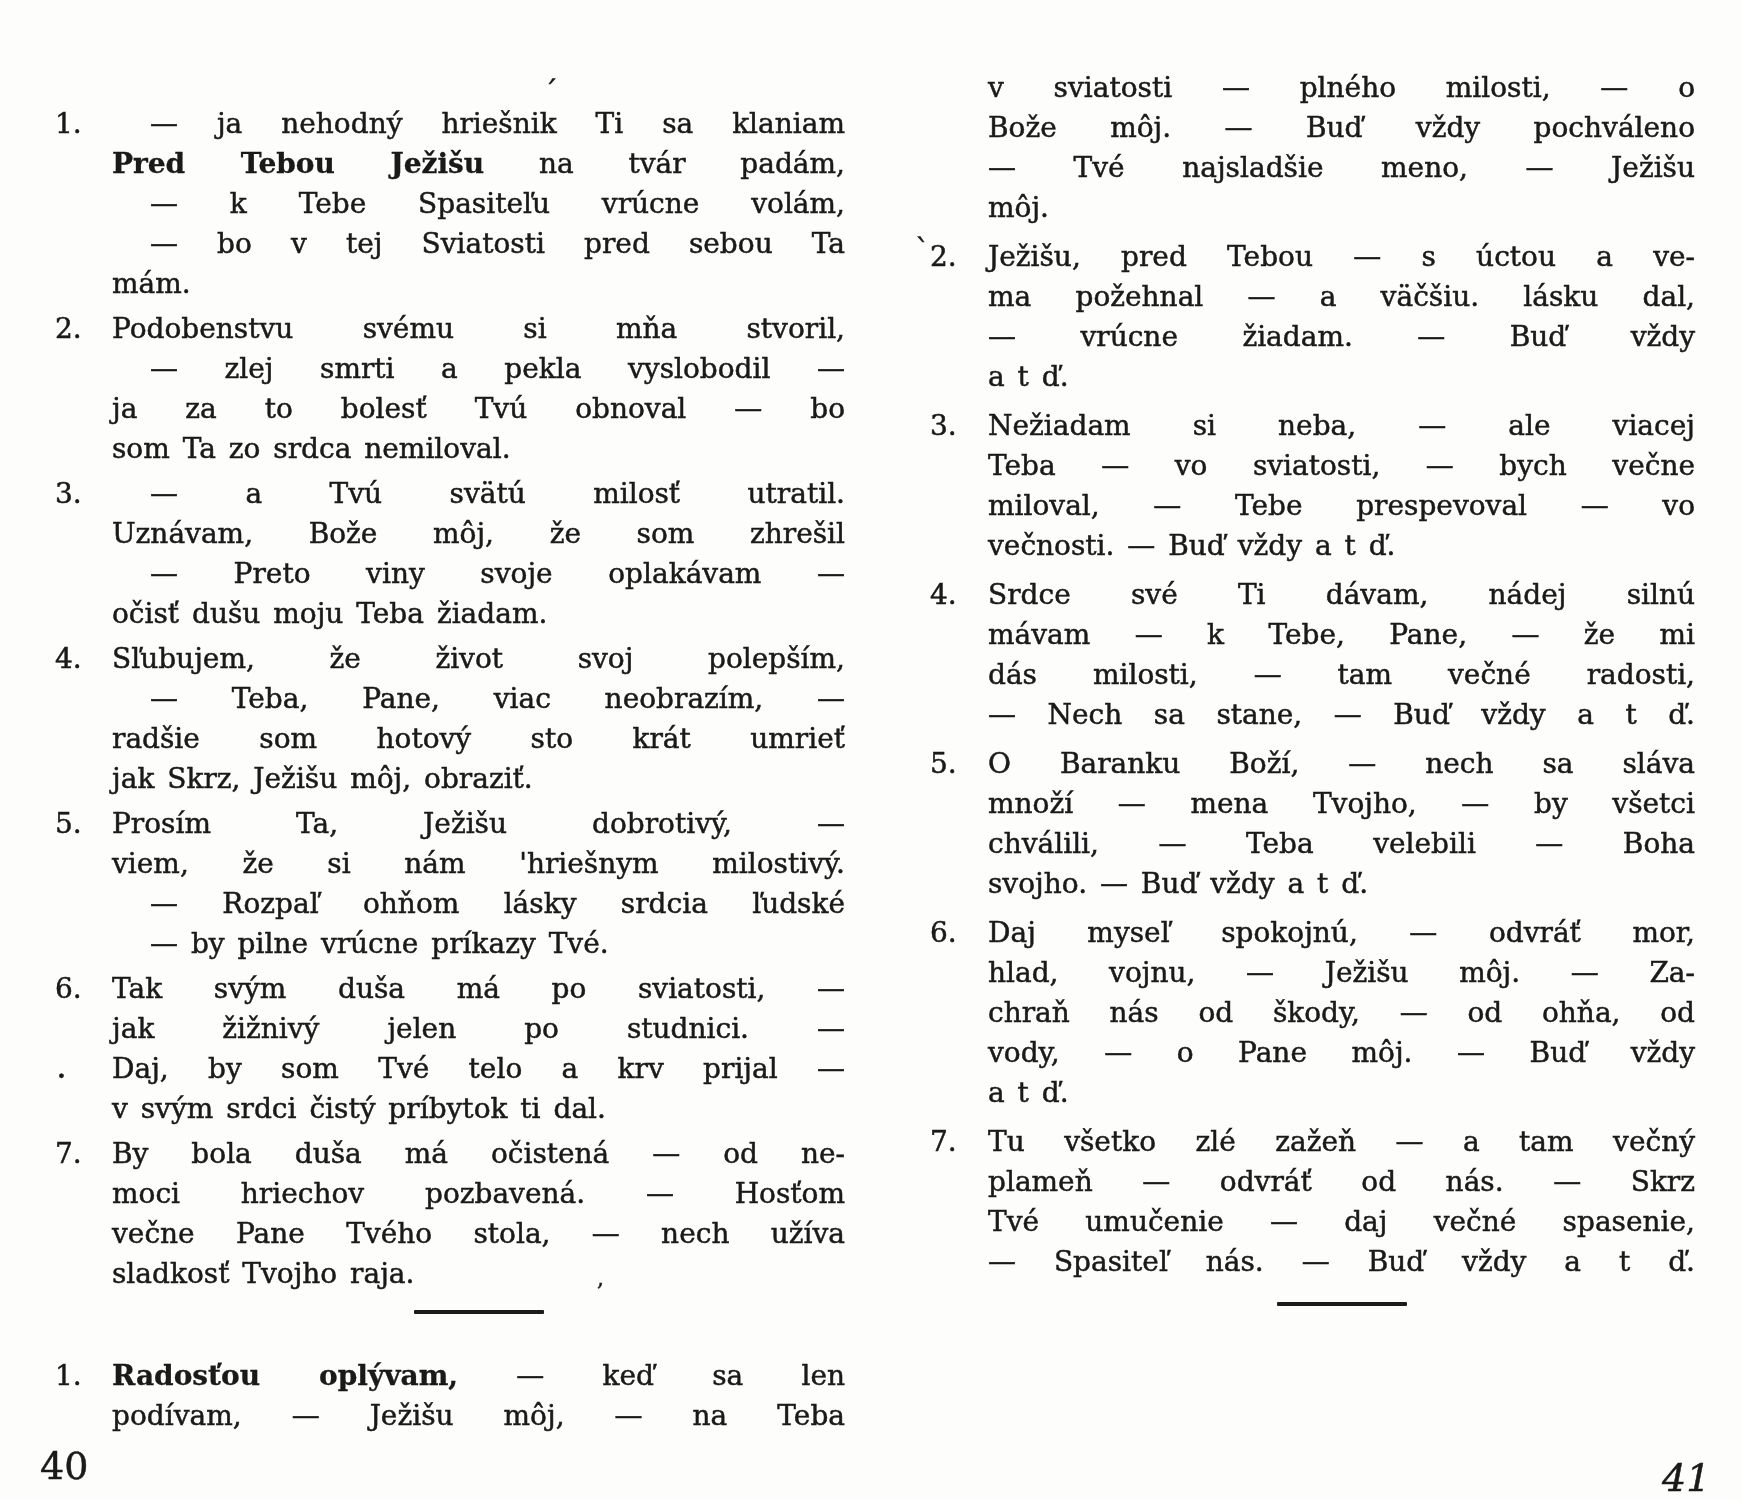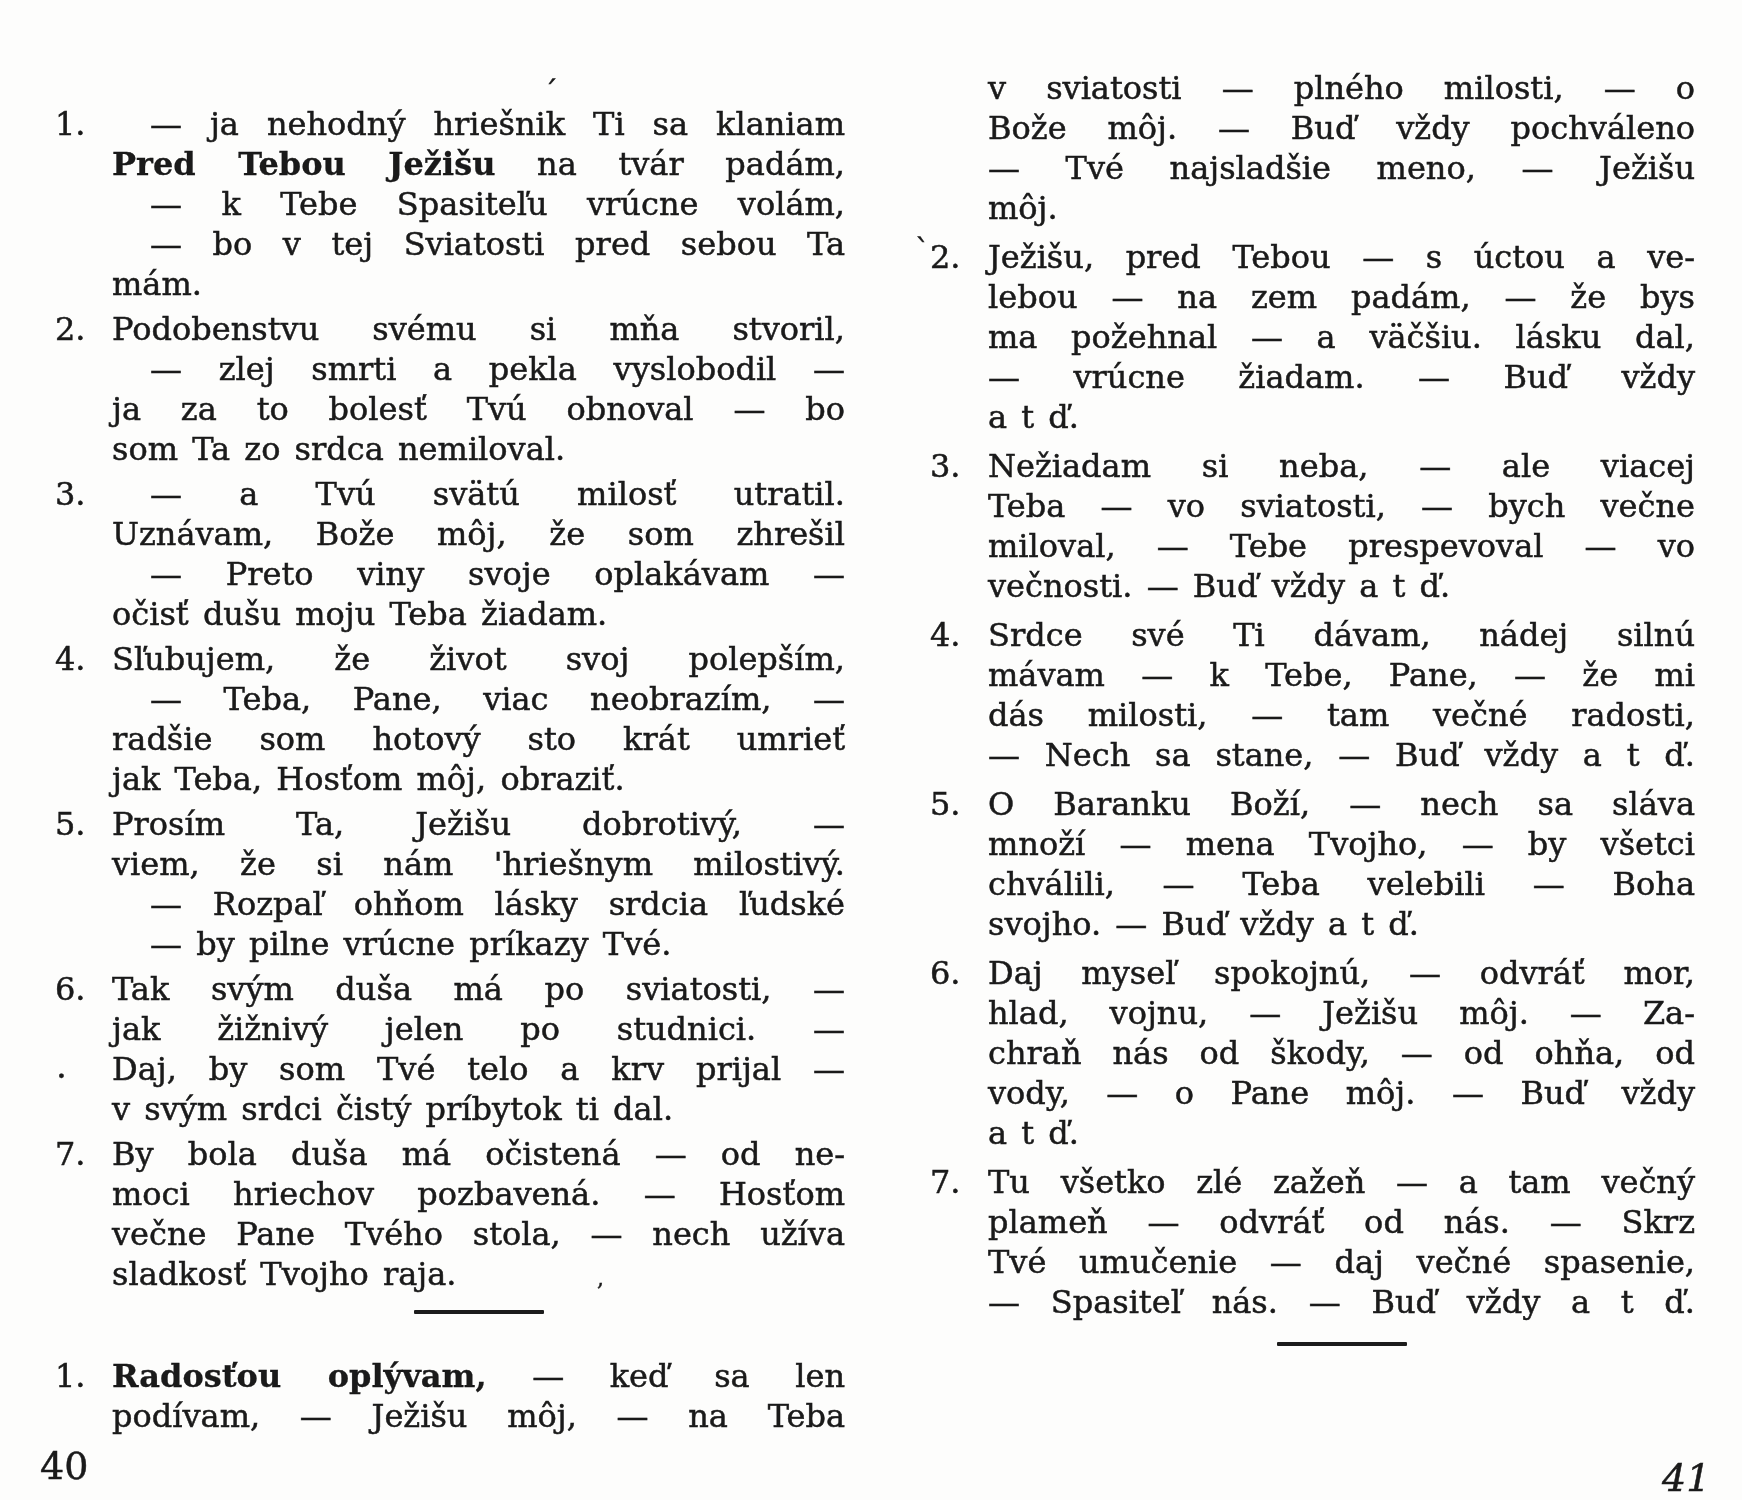--- a/index.html
+++ b/index.html
@@ -10,21 +10,21 @@
     overflow: hidden;
   }
   .page {
     position: relative;
     width: 1742px; height: 1500px;
     background: #fdfdfc;
     color: #1a1a1a;
   }
   .col {
     position: absolute;
-    font-size: 32px;
+    font-size: 28px;
     line-height: 40px;
     -webkit-text-stroke: 0.5px #1a1a1a;
   }
   #col-left  { left: 112px; top: 104px; width: 733px; }
   #col-right { left: 988px; top: 68px;  width: 707px; }
 
   .verse { position: relative; }
   #col-left  .verse + .verse { margin-top: 5px; }
   #col-right .verse + .verse { margin-top: 9px; }
 
@@ -102,21 +102,21 @@
         <div class="line dash">— a Tvú svätú milosť utratil.</div>
         <div class="line">Uznávam, Bože môj, že som zhrešil</div>
         <div class="line dash">— Preto viny svoje oplakávam —</div>
         <div class="line last">očisť dušu moju Teba žiadam.</div>
       </div>
       <div class="verse">
         <span class="num">4.</span>
         <div class="line">Sľubujem, že život svoj polepším,</div>
         <div class="line dash">— Teba, Pane, viac neobrazím, —</div>
         <div class="line">radšie som hotový sto krát umrieť</div>
-        <div class="line last">jak Teba, Hosťom môj, obraziť.</div>
+        <div class="line last">jak Skrz, Ježišu môj, obraziť.</div>
       </div>
       <div class="verse">
         <span class="num">5.</span>
         <div class="line">Prosím Ta, Ježišu dobrotivý, —</div>
         <div class="line">viem, že si nám 'hriešnym milostivý.</div>
         <div class="line dash">— Rozpaľ ohňom lásky srdcia ľudské</div>
         <div class="line last dash">— by pilne vrúcne príkazy Tvé.</div>
       </div>
       <div class="verse">
         <span class="num">6.</span>
@@ -143,21 +143,20 @@
       <div class="verse">
         <span class="num"></span>
         <div class="line">v sviatosti — plného milosti, — o</div>
         <div class="line">Bože môj. — Buď vždy pochváleno</div>
         <div class="line">— Tvé najsladšie meno, — Ježišu</div>
         <div class="line last">môj.</div>
       </div>
       <div class="verse">
         <span class="num">2.</span>
         <div class="line">Ježišu, pred Tebou — s úctou a ve-</div>
-        <div class="line">lebou — na zem padám, — že bys</div>
         <div class="line">ma požehnal — a väčšiu. lásku dal,</div>
         <div class="line">— vrúcne žiadam. — Buď vždy</div>
         <div class="line last">a t ď.</div>
       </div>
       <div class="verse">
         <span class="num">3.</span>
         <div class="line">Nežiadam si neba, — ale viacej</div>
         <div class="line">Teba — vo sviatosti, — bych večne</div>
         <div class="line">miloval, — Tebe prespevoval — vo</div>
         <div class="line last">večnosti. — Buď vždy a t ď.</div>

